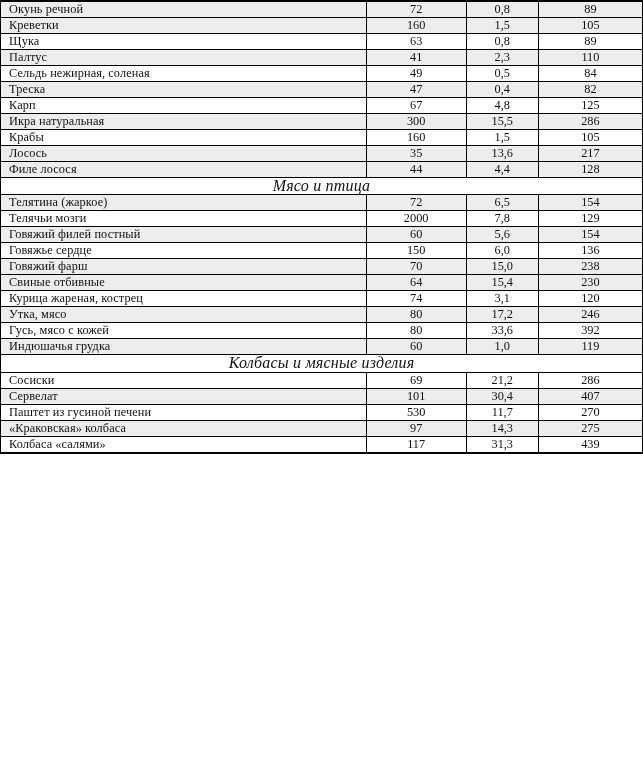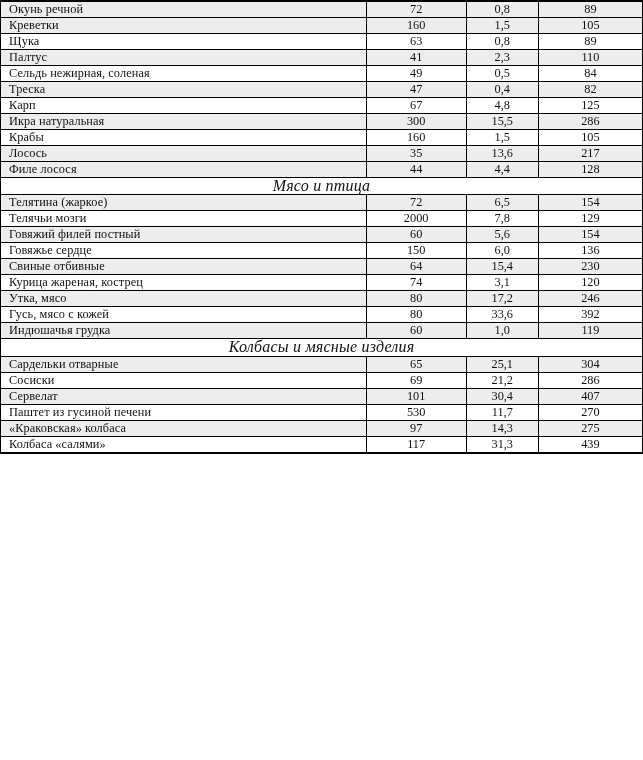--- a/index.html
+++ b/index.html
@@ -167,20 +167,26 @@
         <td class="cell-num">5,6</td>
         <td class="cell-num last">154</td>
       </tr>
       <tr class="row-plain">
         <td class="cell-name">Говяжье сердце</td>
         <td class="cell-num">150</td>
         <td class="cell-num">6,0</td>
         <td class="cell-num last">136</td>
       </tr>
       <tr class="row-shaded">
+        <td class="cell-name">Говяжий фарш</td>
+        <td class="cell-num">70</td>
+        <td class="cell-num">15,0</td>
+        <td class="cell-num last">238</td>
+      </tr>
+      <tr class="row-shaded">
         <td class="cell-name">Свиные отбивные</td>
         <td class="cell-num">64</td>
         <td class="cell-num">15,4</td>
         <td class="cell-num last">230</td>
       </tr>
       <tr class="row-plain">
         <td class="cell-name">Курица жареная, кострец</td>
         <td class="cell-num">74</td>
         <td class="cell-num">3,1</td>
         <td class="cell-num last">120</td>
@@ -199,26 +205,20 @@
       </tr>
       <tr class="row-shaded">
         <td class="cell-name">Индюшачья грудка</td>
         <td class="cell-num">60</td>
         <td class="cell-num">1,0</td>
         <td class="cell-num last">119</td>
       </tr>
       <tr class="section-row">
         <td colspan="4">Колбасы и мясные изделия</td>
       </tr>
-      <tr class="row-shaded">
-        <td class="cell-name">Сардельки отварные</td>
-        <td class="cell-num">65</td>
-        <td class="cell-num">25,1</td>
-        <td class="cell-num last">304</td>
-      </tr>
       <tr class="row-plain">
         <td class="cell-name">Сосиски</td>
         <td class="cell-num">69</td>
         <td class="cell-num">21,2</td>
         <td class="cell-num last">286</td>
       </tr>
       <tr class="row-shaded">
         <td class="cell-name">Сервелат</td>
         <td class="cell-num">101</td>
         <td class="cell-num">30,4</td>

